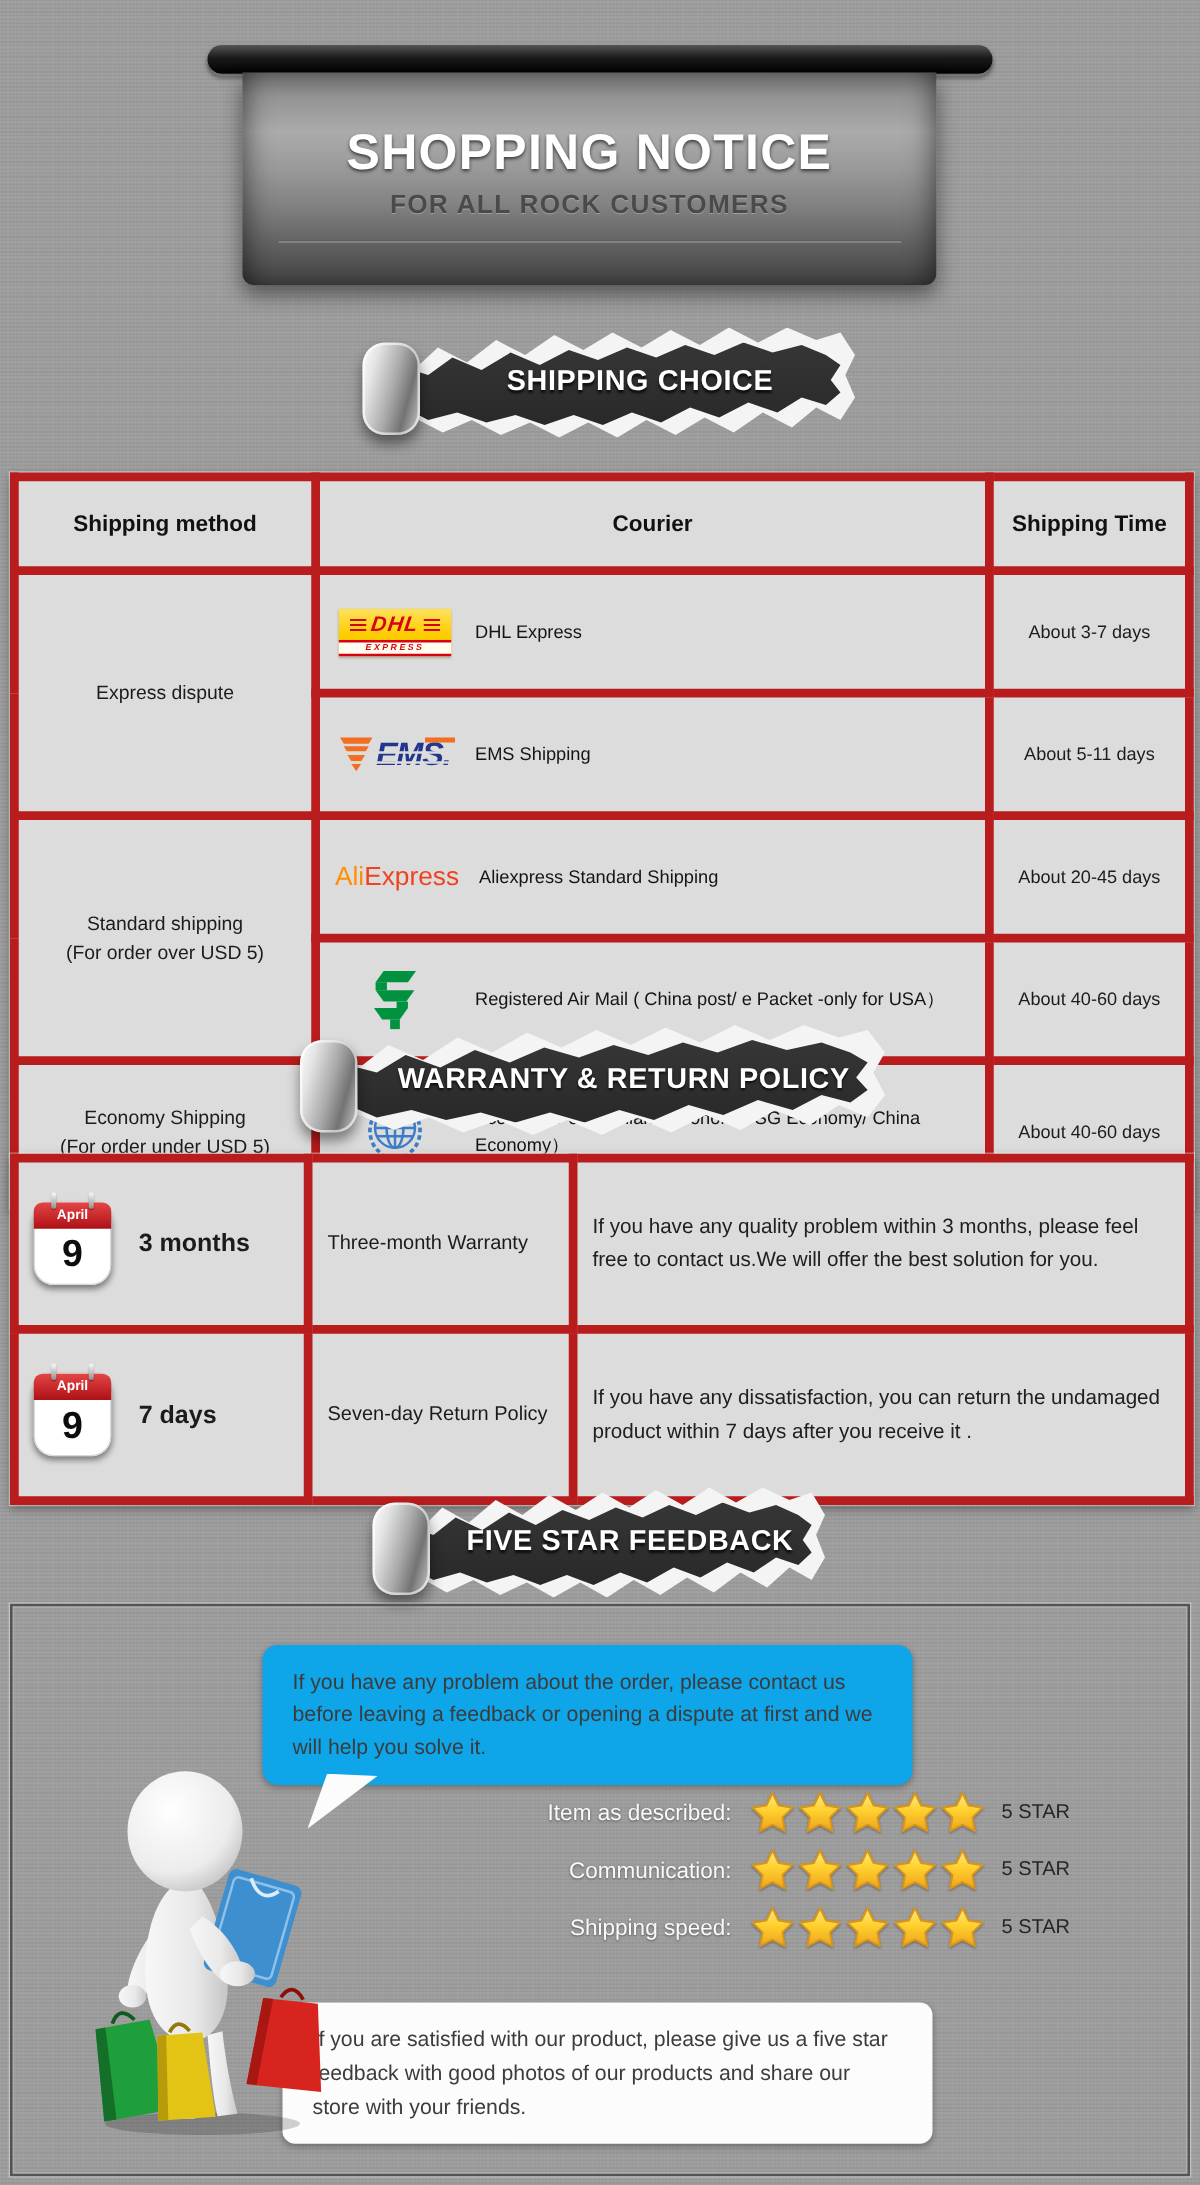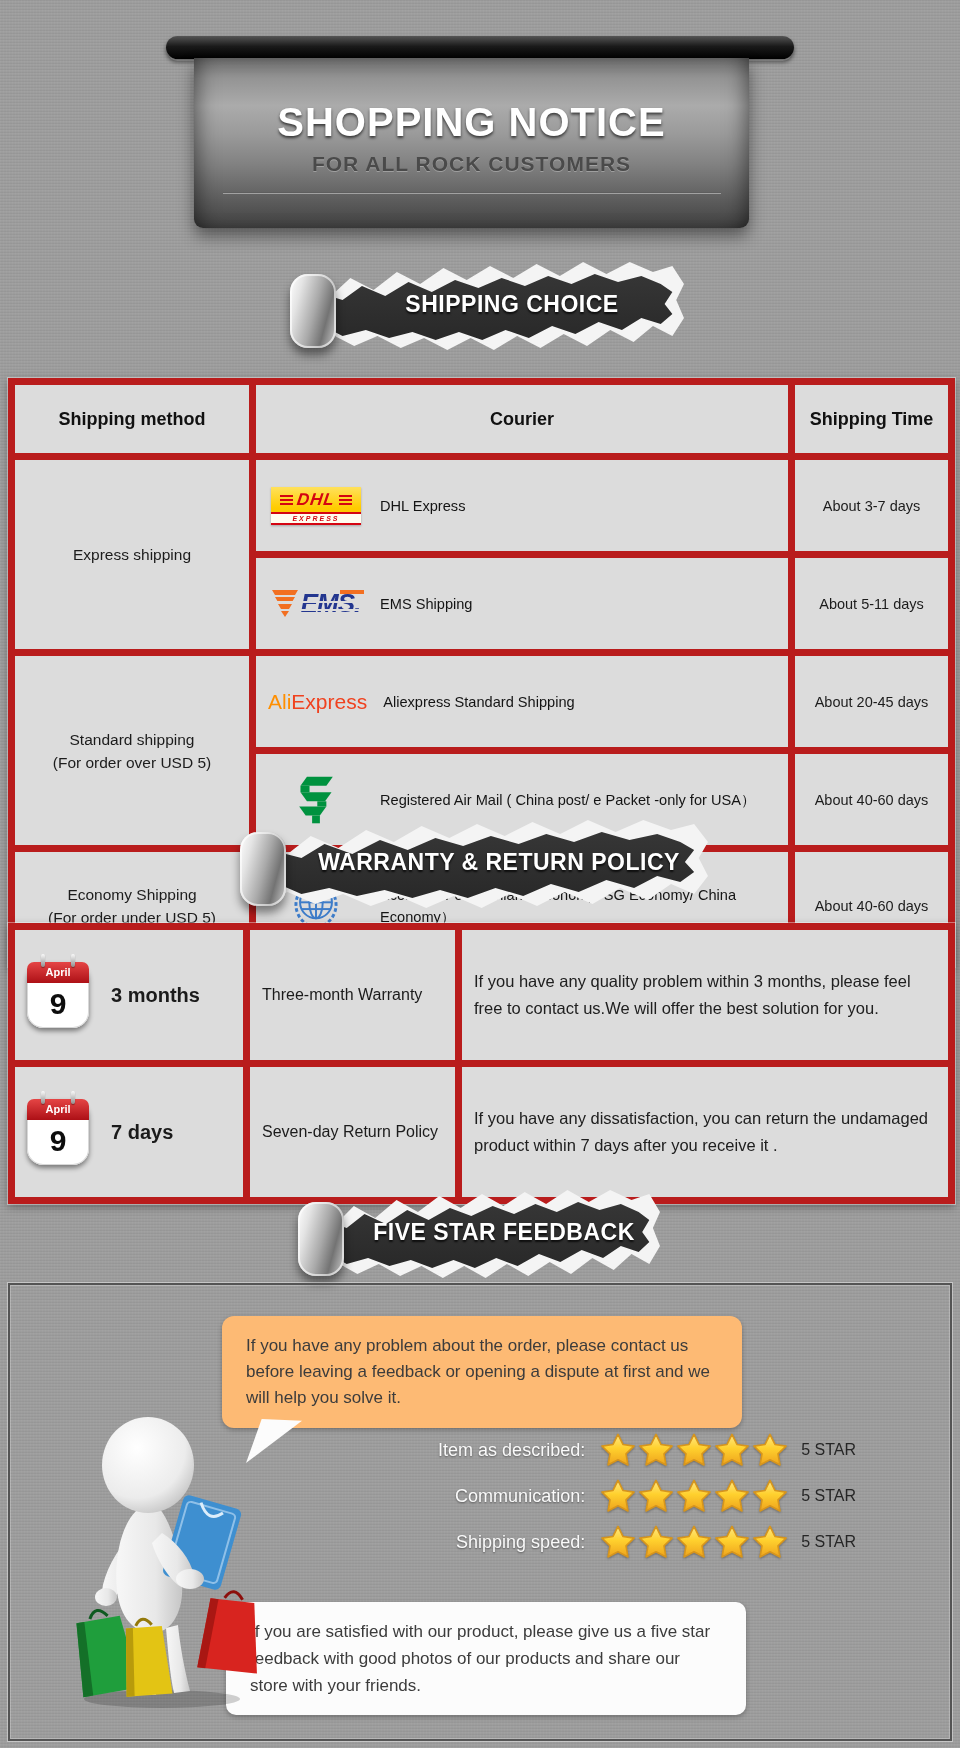--- a/index.html
+++ b/index.html
@@ -114,22 +114,22 @@
   .policy{font-size:16px;color:#1b1b1b;}
   .desc{font-size:16.5px;line-height:27px;color:#202020;padding:0 30px 0 18px;}
 
   
   #feedback-panel{
     left:8px;top:1283px;width:944px;height:458px;box-sizing:border-box;
     border:2px solid #545454;
     box-shadow:0 0 0 1px rgba(255,255,255,.4), inset 0 0 0 1px rgba(255,255,255,.25);
   }
   .bubble{
-    left:212px;top:31px;width:520px;box-sizing:border-box;
-    background:#fdba74;border-radius:12px;padding:17px 24px;
+    left:200px;top:31px;width:520px;box-sizing:border-box;
+    background:#0ea5e9;border-radius:12px;padding:17px 24px;
     font-size:17px;line-height:26px;color:#3c3c3c;
     box-shadow:0 2px 5px rgba(0,0,0,.28);
   }
   .bubble-tail{
     left:236px;top:134px;width:56px;height:44px;background:#fcfcfc;
     clip-path:polygon(0 100%, 28% 0, 100% 4%);
   }
   .rating-row{position:absolute;right:94px;height:40px;display:flex;align-items:center;}
   .rr-0{top:145px;} .rr-1{top:191px;margin-left:12px;} .rr-2{top:237px;}
   .rating-label{font-size:18px;color:#fafafa;text-shadow:0 1px 2px rgba(0,0,0,.45);margin-right:14px;}
@@ -190,21 +190,21 @@
       <col style="width:160px">
     </colgroup>
   <tbody>
       <tr>
     <th>Shipping method</th>
     <th>Courier</th>
     <th>Shipping Time</th>
   </tr>
   <tr class="r67">
     <td class="method" rowspan="2">
-      <div>Express shipping</div>
+      <div>Express dispute</div>
     </td>
     <td class="courier-cell">
       <div class="courier-flex">
         <div class="logo-box">
           <div class="logo-dhl">
             <div class="dhl-top">
               <span class="dhl-dash"></span>
               <span class="dhl-main">DHL</span>
               <span class="dhl-dash"></span>
             </div>

